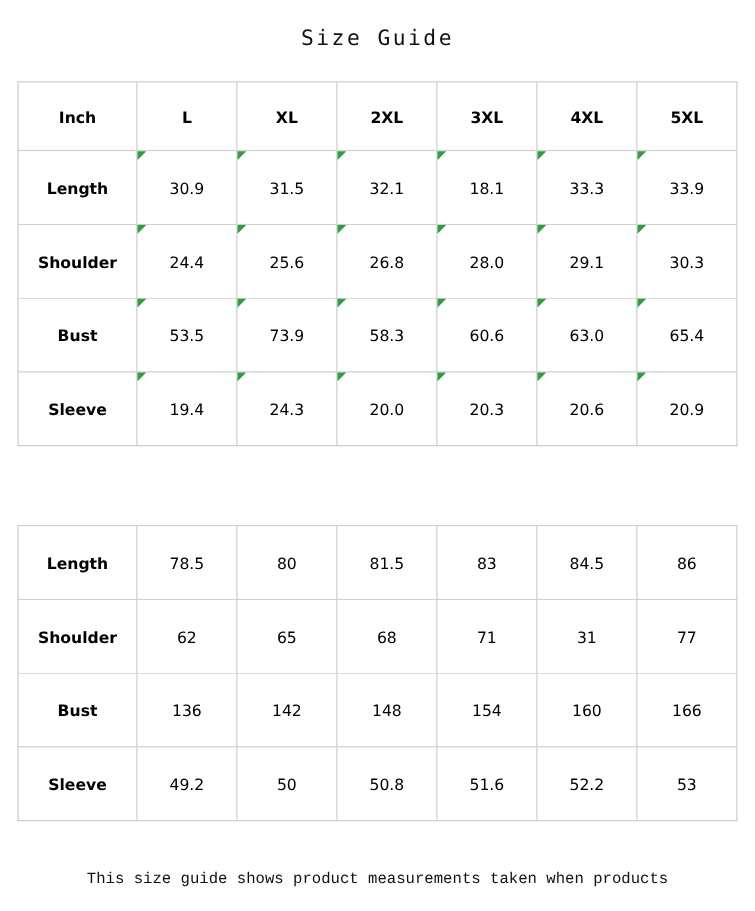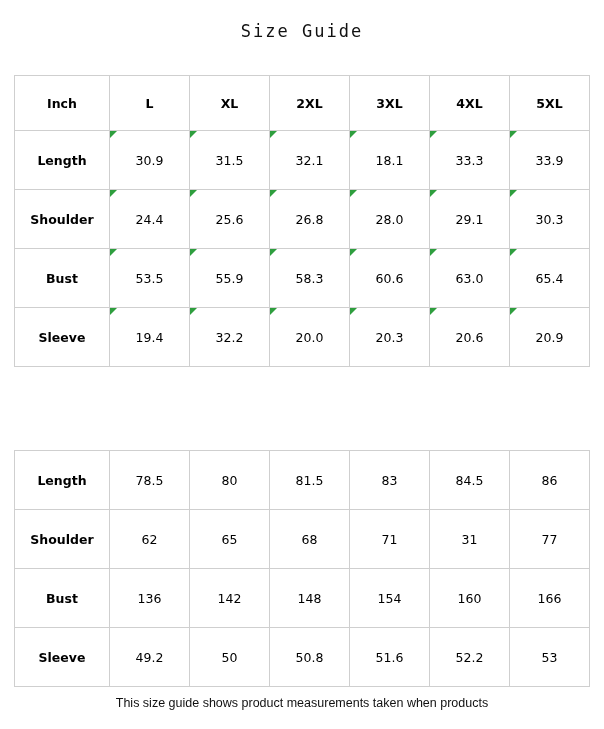--- a/index.html
+++ b/index.html
@@ -25,21 +25,21 @@
     font-family: "DejaVu Sans Mono", monospace;
     font-size: 17px;
     letter-spacing: 2px;
     padding-top: 21px;
     padding-bottom: 16px;
     color: #111111;
   }
   table.size-table {
     border-collapse: collapse;
     width: 576px;
-    margin: 18px auto;
+    margin: 8px auto;
     table-layout: fixed;
   }
   table.size-table td {
     border: 1px solid #cfcfcf;
     text-align: center;
     vertical-align: middle;
     font-size: 12.5px;
     height: 56px;
     position: relative;
     background: #ffffff;
@@ -69,21 +69,21 @@
   }
   .gap {
     height: 47px;
   }
   .footer {
     position: absolute;
     left: 0;
     right: 0;
     bottom: 16px;
     text-align: center;
-    font-family: Liberation Sans, sans-serif;
+    font-family: Liberation Mono, monospace;
     font-size: 12.5px;
     line-height: 19px;
     color: #111111;
     padding: 0 18px;
     box-sizing: border-box;
   }
 </style>
 </head>
 <body>
 
@@ -116,30 +116,30 @@
         <td class="datacell">24.4</td>
         <td class="datacell">25.6</td>
         <td class="datacell">26.8</td>
         <td class="datacell">28.0</td>
         <td class="datacell">29.1</td>
         <td class="datacell">30.3</td>
       </tr>
       <tr>
         <td class="rowlabel">Bust</td>
         <td class="datacell">53.5</td>
-        <td class="datacell">55.9</td>
+        <td class="datacell">73.9</td>
         <td class="datacell">58.3</td>
         <td class="datacell">60.6</td>
         <td class="datacell">63.0</td>
         <td class="datacell">65.4</td>
       </tr>
       <tr>
         <td class="rowlabel">Sleeve</td>
         <td class="datacell">19.4</td>
-        <td class="datacell">32.2</td>
+        <td class="datacell">24.3</td>
         <td class="datacell">20.0</td>
         <td class="datacell">20.3</td>
         <td class="datacell">20.6</td>
         <td class="datacell">20.9</td>
       </tr>
     </tbody>
   </table>
 
   <div class="gap"></div>
 

